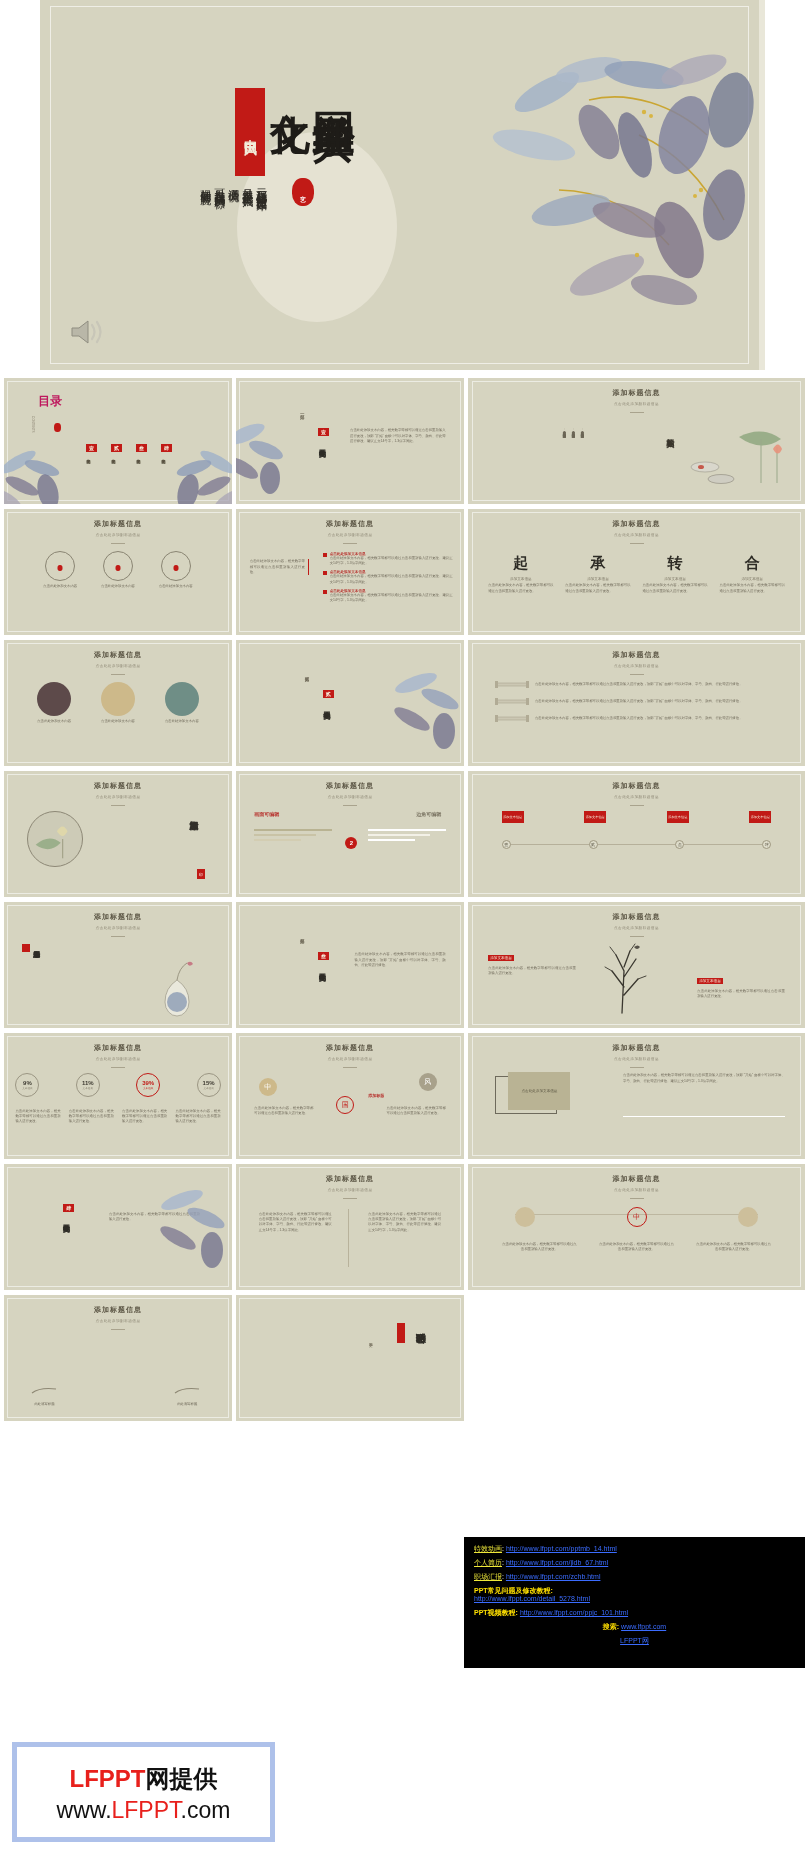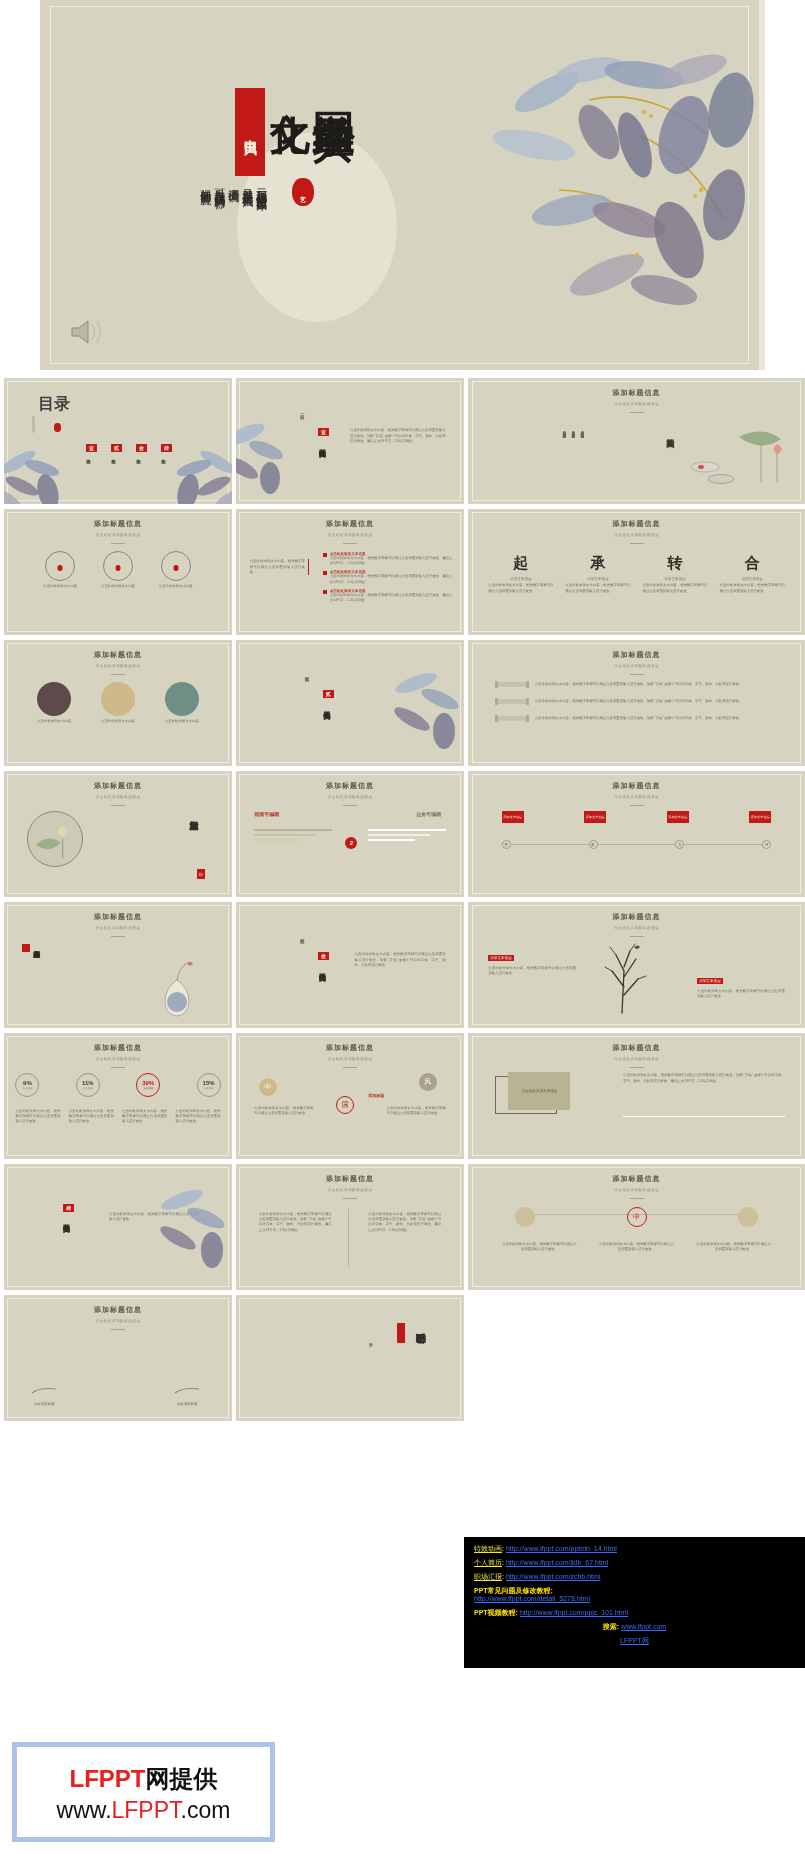--- a/index.html
+++ b/index.html
@@ -186,21 +186,21 @@
       <path d="M24 9 q5 7 0 14" stroke="#c8c6b8" stroke-width="2.2" fill="none" stroke-linecap="round"></path>
       <path d="M29 6 q7 10 0 20" stroke="#c8c6b8" stroke-width="2.2" fill="none" stroke-linecap="round"></path>
     </svg>
   </div>
 </div>
 
 <div id="grid">
 
   <div class="cell c0">
     <div class="slide">
-      <div style="position:absolute;left:15%;top:14%;font-size:16px;font-weight:700;color:#404040;line-height:.95;">目录</div>
+      <div style="position:absolute;left:15%;top:14%;font-size:12px;font-weight:700;color:#be185d;line-height:.95;">目录</div>
       <div style="position:absolute;left:12%;top:30%;font-size:3px;color:#8d8673;writing-mode:vertical-rl;">CONTENTS</div>
       <div style="position:absolute;left:22%;top:36%;width:7px;height:9px;background:#c11a16;border-radius:45%;"></div>
       <div style="position:absolute;left:36%;top:46%;display:flex;gap:14px;">
         <div style="text-align:center;">
           <div class="redtag">壹</div>
           <div class="vtag" style="font-size:4px;color:#56503f;margin-top:2px;">国学经典文化</div>
         </div>
         <div style="text-align:center;">
           <div class="redtag">贰</div>
           <div class="vtag" style="font-size:4px;color:#56503f;margin-top:2px;">国学经典文化</div>

